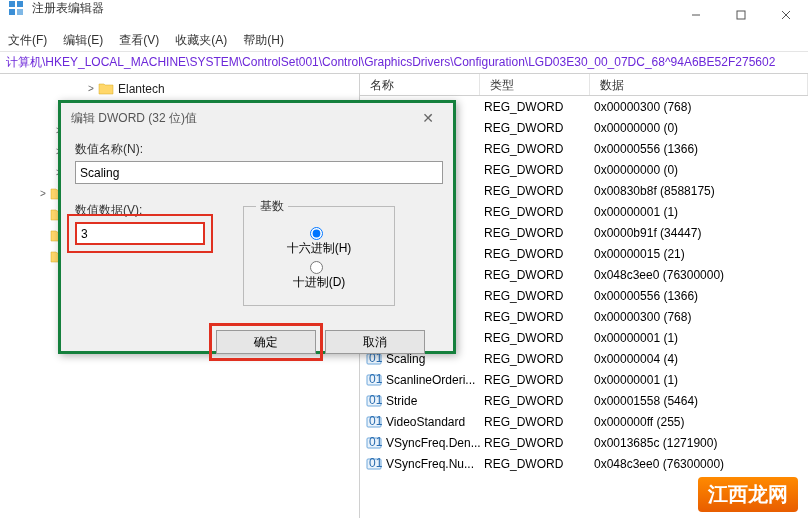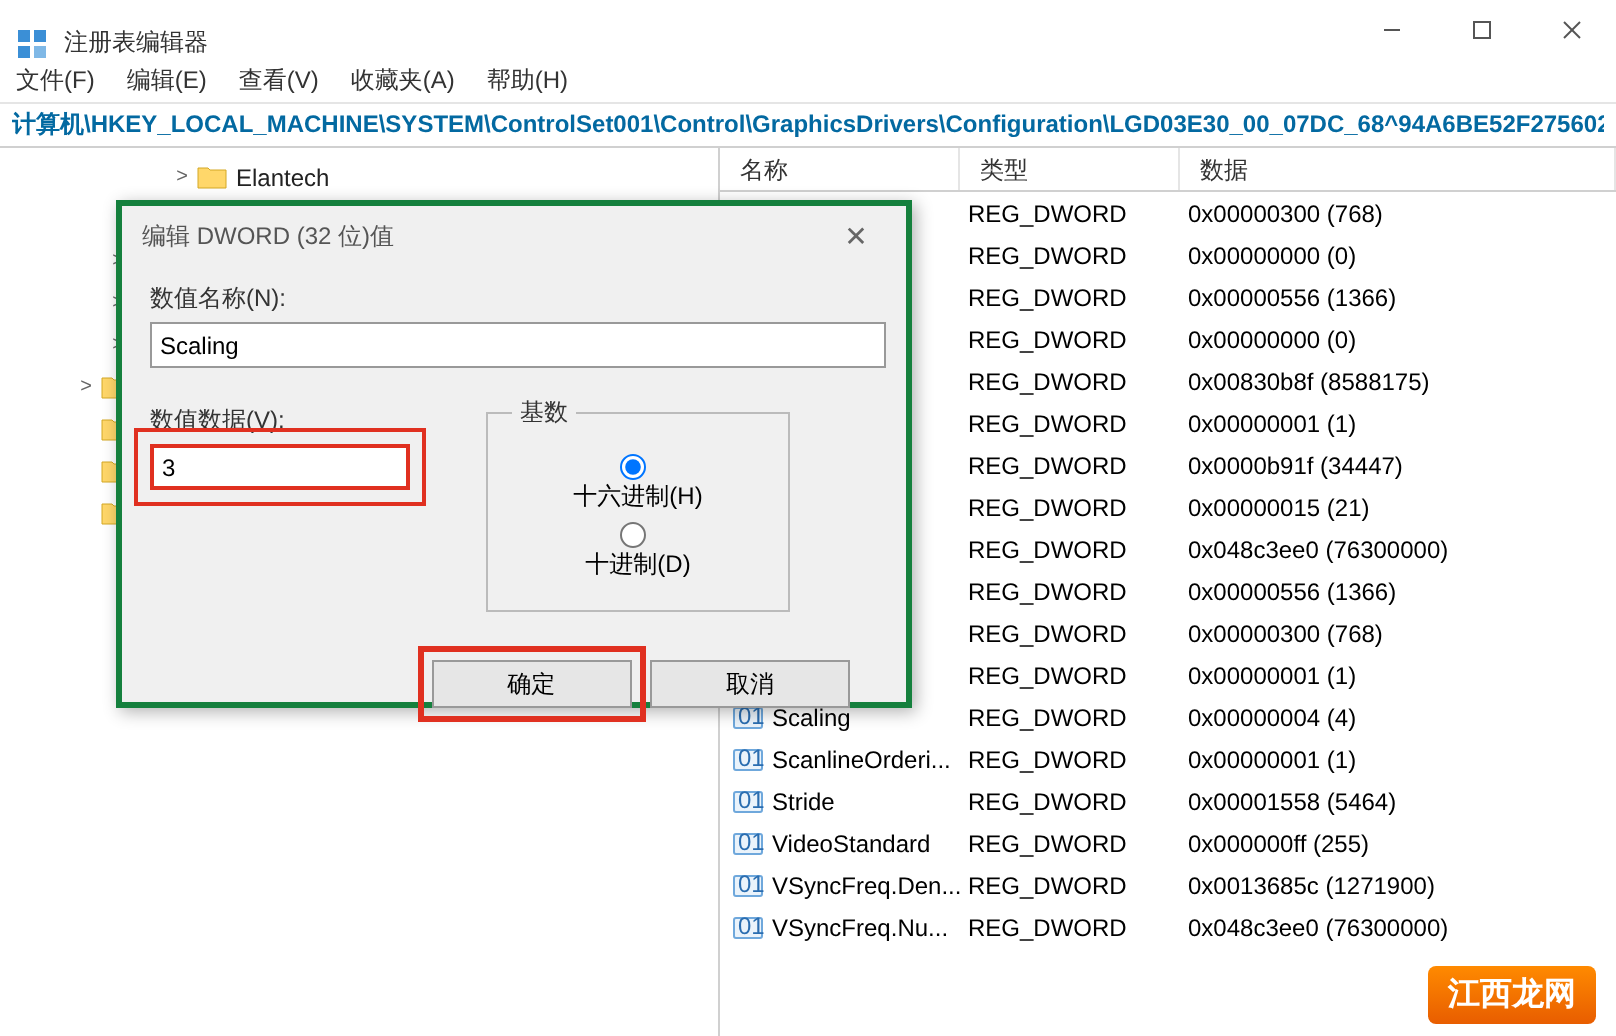--- a/index.html
+++ b/index.html
@@ -1,25 +1,25 @@
 <!DOCTYPE html>
 <html><head>
 <meta charset="utf-8">
 <style>
 * { box-sizing: border-box; margin: 0; padding: 0; font-family: "Microsoft YaHei", "Segoe UI", sans-serif; font-size: 12px; }
 body { width: 808px; height: 518px; background: #fff; overflow: hidden; position: relative; }
-.titlebar { height: 30px; display: flex; align-items: flex-end; padding-left: 8px; background: #fff; }
+.titlebar { height: 30px; display: flex; align-items: flex-start; padding-left: 8px; background: #fff; }
 .titlebar .icon { width: 16px; height: 16px; margin-right: 8px; display:flex; align-items:center; justify-content:center; }
 .titlebar .title { flex:1; color:#333; }
 .winbtns { display:flex; }
 .winbtn { width:45px; height:30px; display:flex; align-items:center; justify-content:center; color:#555; }
 .menubar { height:22px; display:flex; align-items:center; padding-left:8px; border-bottom:1px solid #e5e5e5; }
 .menubar span { margin-right:16px; color:#333; }
 .addrbar { height:22px; display:flex; align-items:center; padding:0 6px; border-bottom:1px solid #d0d0d0; background:#fff; }
-.addrbar .addr { white-space: nowrap; overflow:hidden; color:#0369a1;font-weight:bold; }
+.addrbar .addr { white-space: nowrap; overflow:hidden; color:#6d28d9; }
 .main { display:flex; height: calc(518px - 30px - 22px - 22px); }
 .tree { width:360px; border-right:1px solid #d0d0d0; overflow:hidden; padding-top:4px; }
 .tree-row { display:flex; align-items:center; height:21px; white-space:nowrap; }
 .tree-row .exp { width:14px; text-align:center; color:#666; font-size:10px; }
 .tree-row .folder { width:16px; height:14px; margin-right:4px; }
 .tree-row .label { color:#222; }
 .list { flex:1; overflow:hidden; }
 .list-header { height:22px; display:flex; border-bottom:1px solid #d0d0d0; }
 .list-header .col { padding:3px 10px; border-right:1px solid #e5e5e5; color:#333; }
 .list-body { }
@@ -38,21 +38,21 @@
 .drow { display:flex; margin-top:14px; }
 .valbox { }
 .valinput { width:130px; height:23px; border:2px solid #e03020; background:#fff; padding:2px 4px; margin-top:3px; outline:2px solid #e03020; outline-offset:6px; }
 .fieldset { border:1px solid #bbb; padding:8px 12px 10px 12px; margin-left:38px; width:152px; }
 .fieldset legend { padding:0 4px; color:#333; }
 .radio-row { display:flex; align-items:center; margin:4px 0;flex-direction:column; }
 .radio-row input { margin-right:6px; }
 .dbtns { text-align:right; padding-right:14px; margin-top:24px; }
 .dbtn { width:100px; height:24px; border:1px solid #999; background:#e6e6e6; margin-left:6px; }
 .dbtn.ok { outline:3px solid #e03020; outline-offset:4px; }
-.watermark { position:absolute; right:10px; bottom:6px; background:linear-gradient(#ff8a00,#e85d00); color:#fff; font-size:16px; font-weight:bold; padding:4px 10px; border-radius:4px; }
+.watermark { position:absolute; right:10px; bottom:6px; background:linear-gradient(#ff8a00,#e85d00); color:#fff; font-size:20px; font-weight:bold; padding:4px 10px; border-radius:4px; }
 svg { display:block; }
 </style>
 </head>
 <body>
 
 <div class="titlebar">
   <span class="icon">
     <svg width="16" height="16" viewBox="0 0 16 16">
         <rect x="1" y="1" width="6" height="6" fill="#3b8fd6"></rect>
         <rect x="9" y="1" width="6" height="6" fill="#3b8fd6"></rect>

